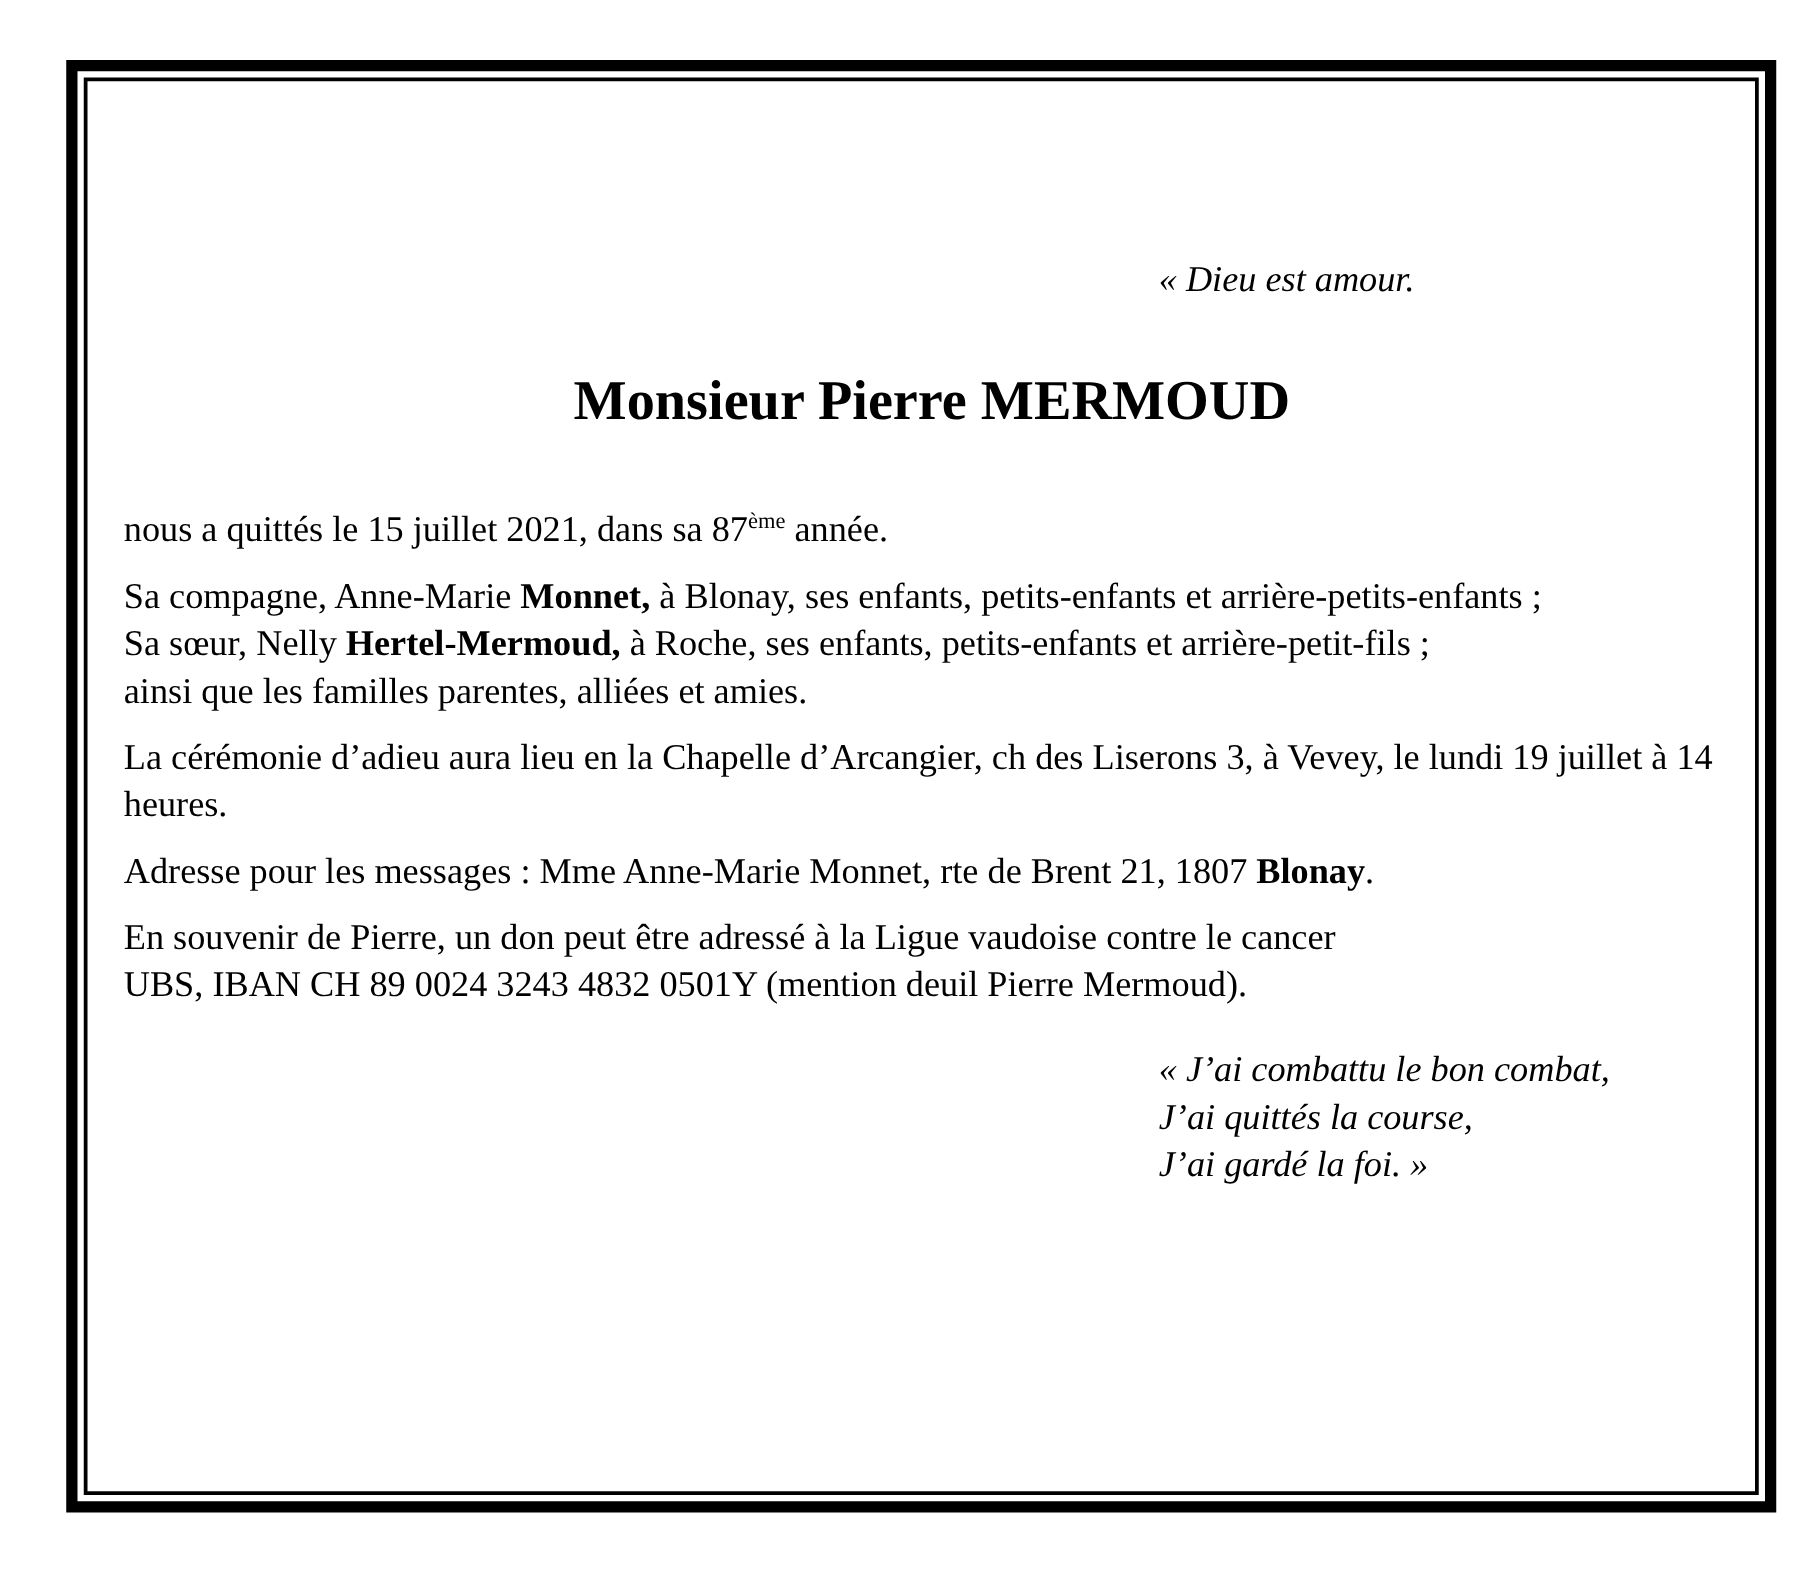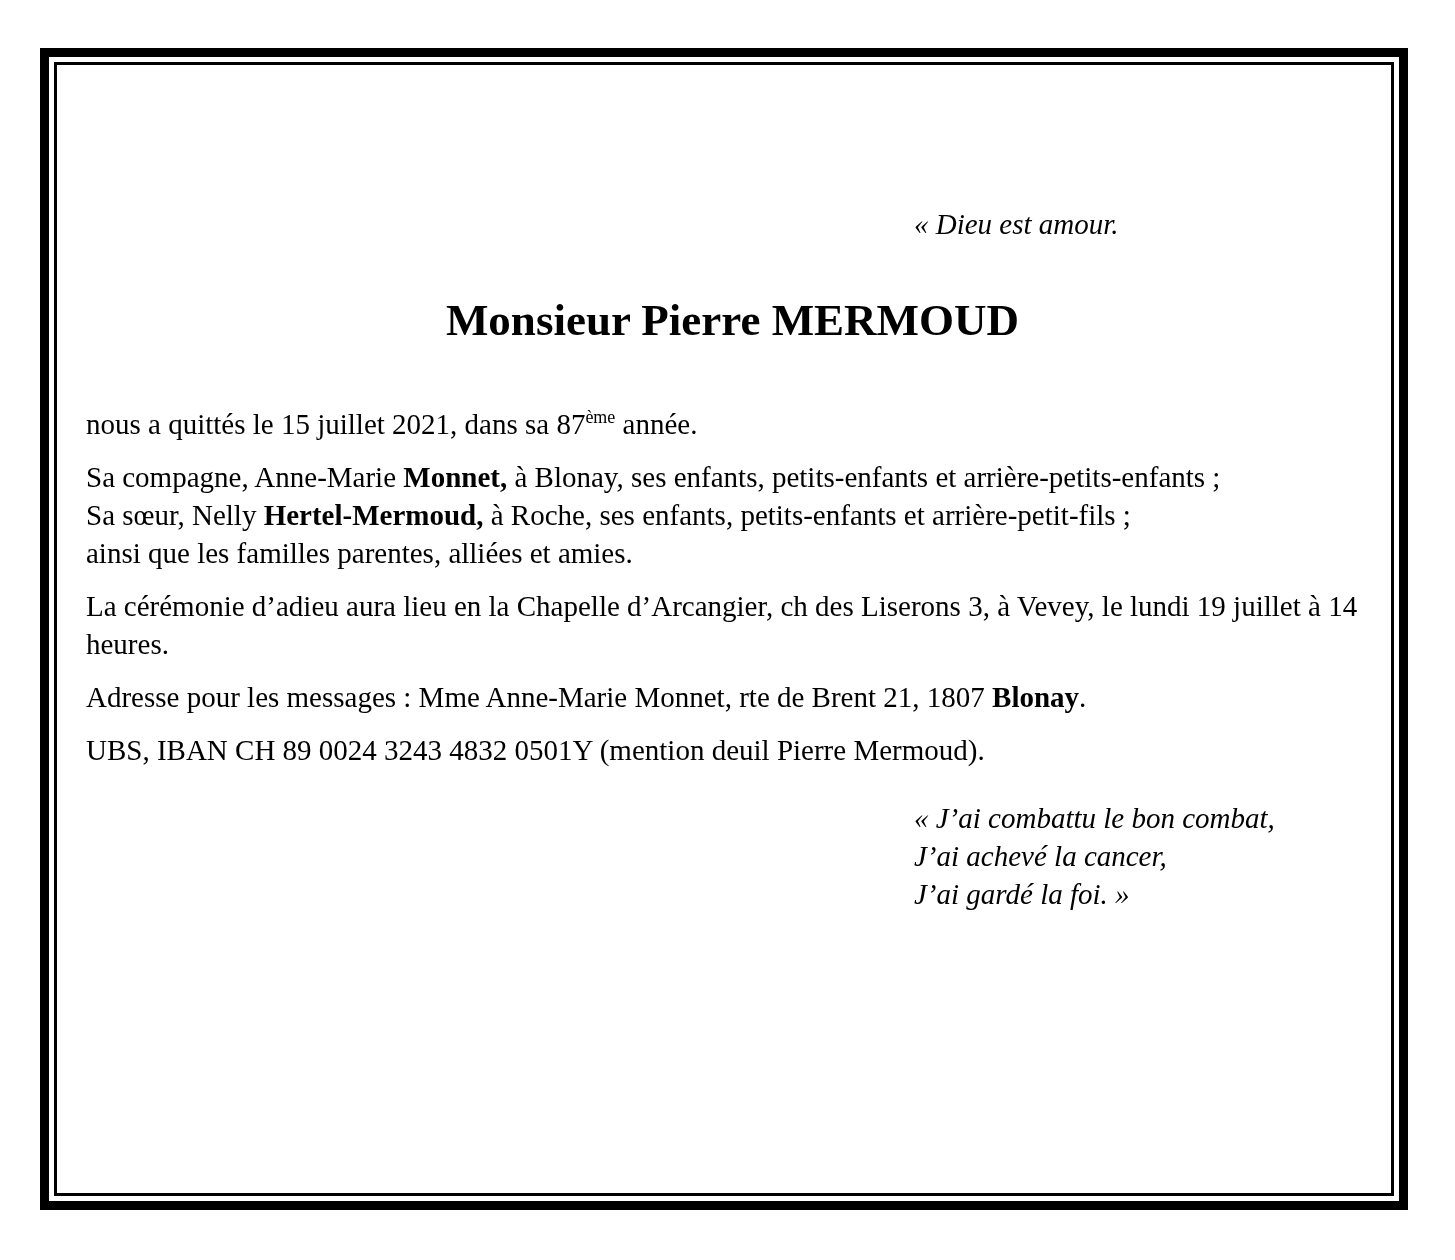--- a/index.html
+++ b/index.html
@@ -5,21 +5,21 @@
   * { margin: 0; padding: 0; box-sizing: border-box; }
   html, body {
     width: 1455px; height: 1260px;
     background: #ffffff;
     font-family: "Liberation Serif", "DejaVu Serif", serif;
     color: #000000;
     overflow: hidden;
   }
   .frame-outer {
     position: absolute;
-    left: 40px; top: 48px;
+    left: 53px; top: 48px;
     width: 1368px; height: 1162px;
     border: 9px solid #000;
     padding: 5px;
     background: #fff;
   }
   .frame-inner {
     width: 100%; height: 100%;
     border: 3px solid #000;
     padding: 140px 12px 0 29px;
     overflow: hidden;
@@ -75,23 +75,24 @@
       <div><span>ainsi que les familles parentes, alliées et amies.</span></div>
     </div>
 
     <p class="para">
       <span>La cérémonie d’adieu aura lieu en la Chapelle d’Arcangier, ch des Liserons 3, à Vevey, le lundi 19 juillet à 14 heures.</span>
     </p>
 
     <p class="para"><span>Adresse pour les messages : Mme Anne-Marie Monnet, rte de Brent 21, 1807 </span><span class="bold">Blonay</span><span>.</span></p>
 
     <div class="para">
+      <div>En souvenir de Pierre, un don peut être adressé à la Ligue vaudoise contre le cancer</div>
       <div>UBS, IBAN CH 89 0024 3243 4832 0501Y (mention deuil Pierre Mermoud).</div>
     </div>
 
     <div class="closing-quote">
       <div>« J’ai combattu le bon combat,</div>
-      <div>J’ai achevé la cancer,</div>
+      <div>J’ai quittés la course,</div>
       <div>J’ai gardé la foi. »</div>
     </div>
 
   </div>
 </div>
 
 </body></html>

